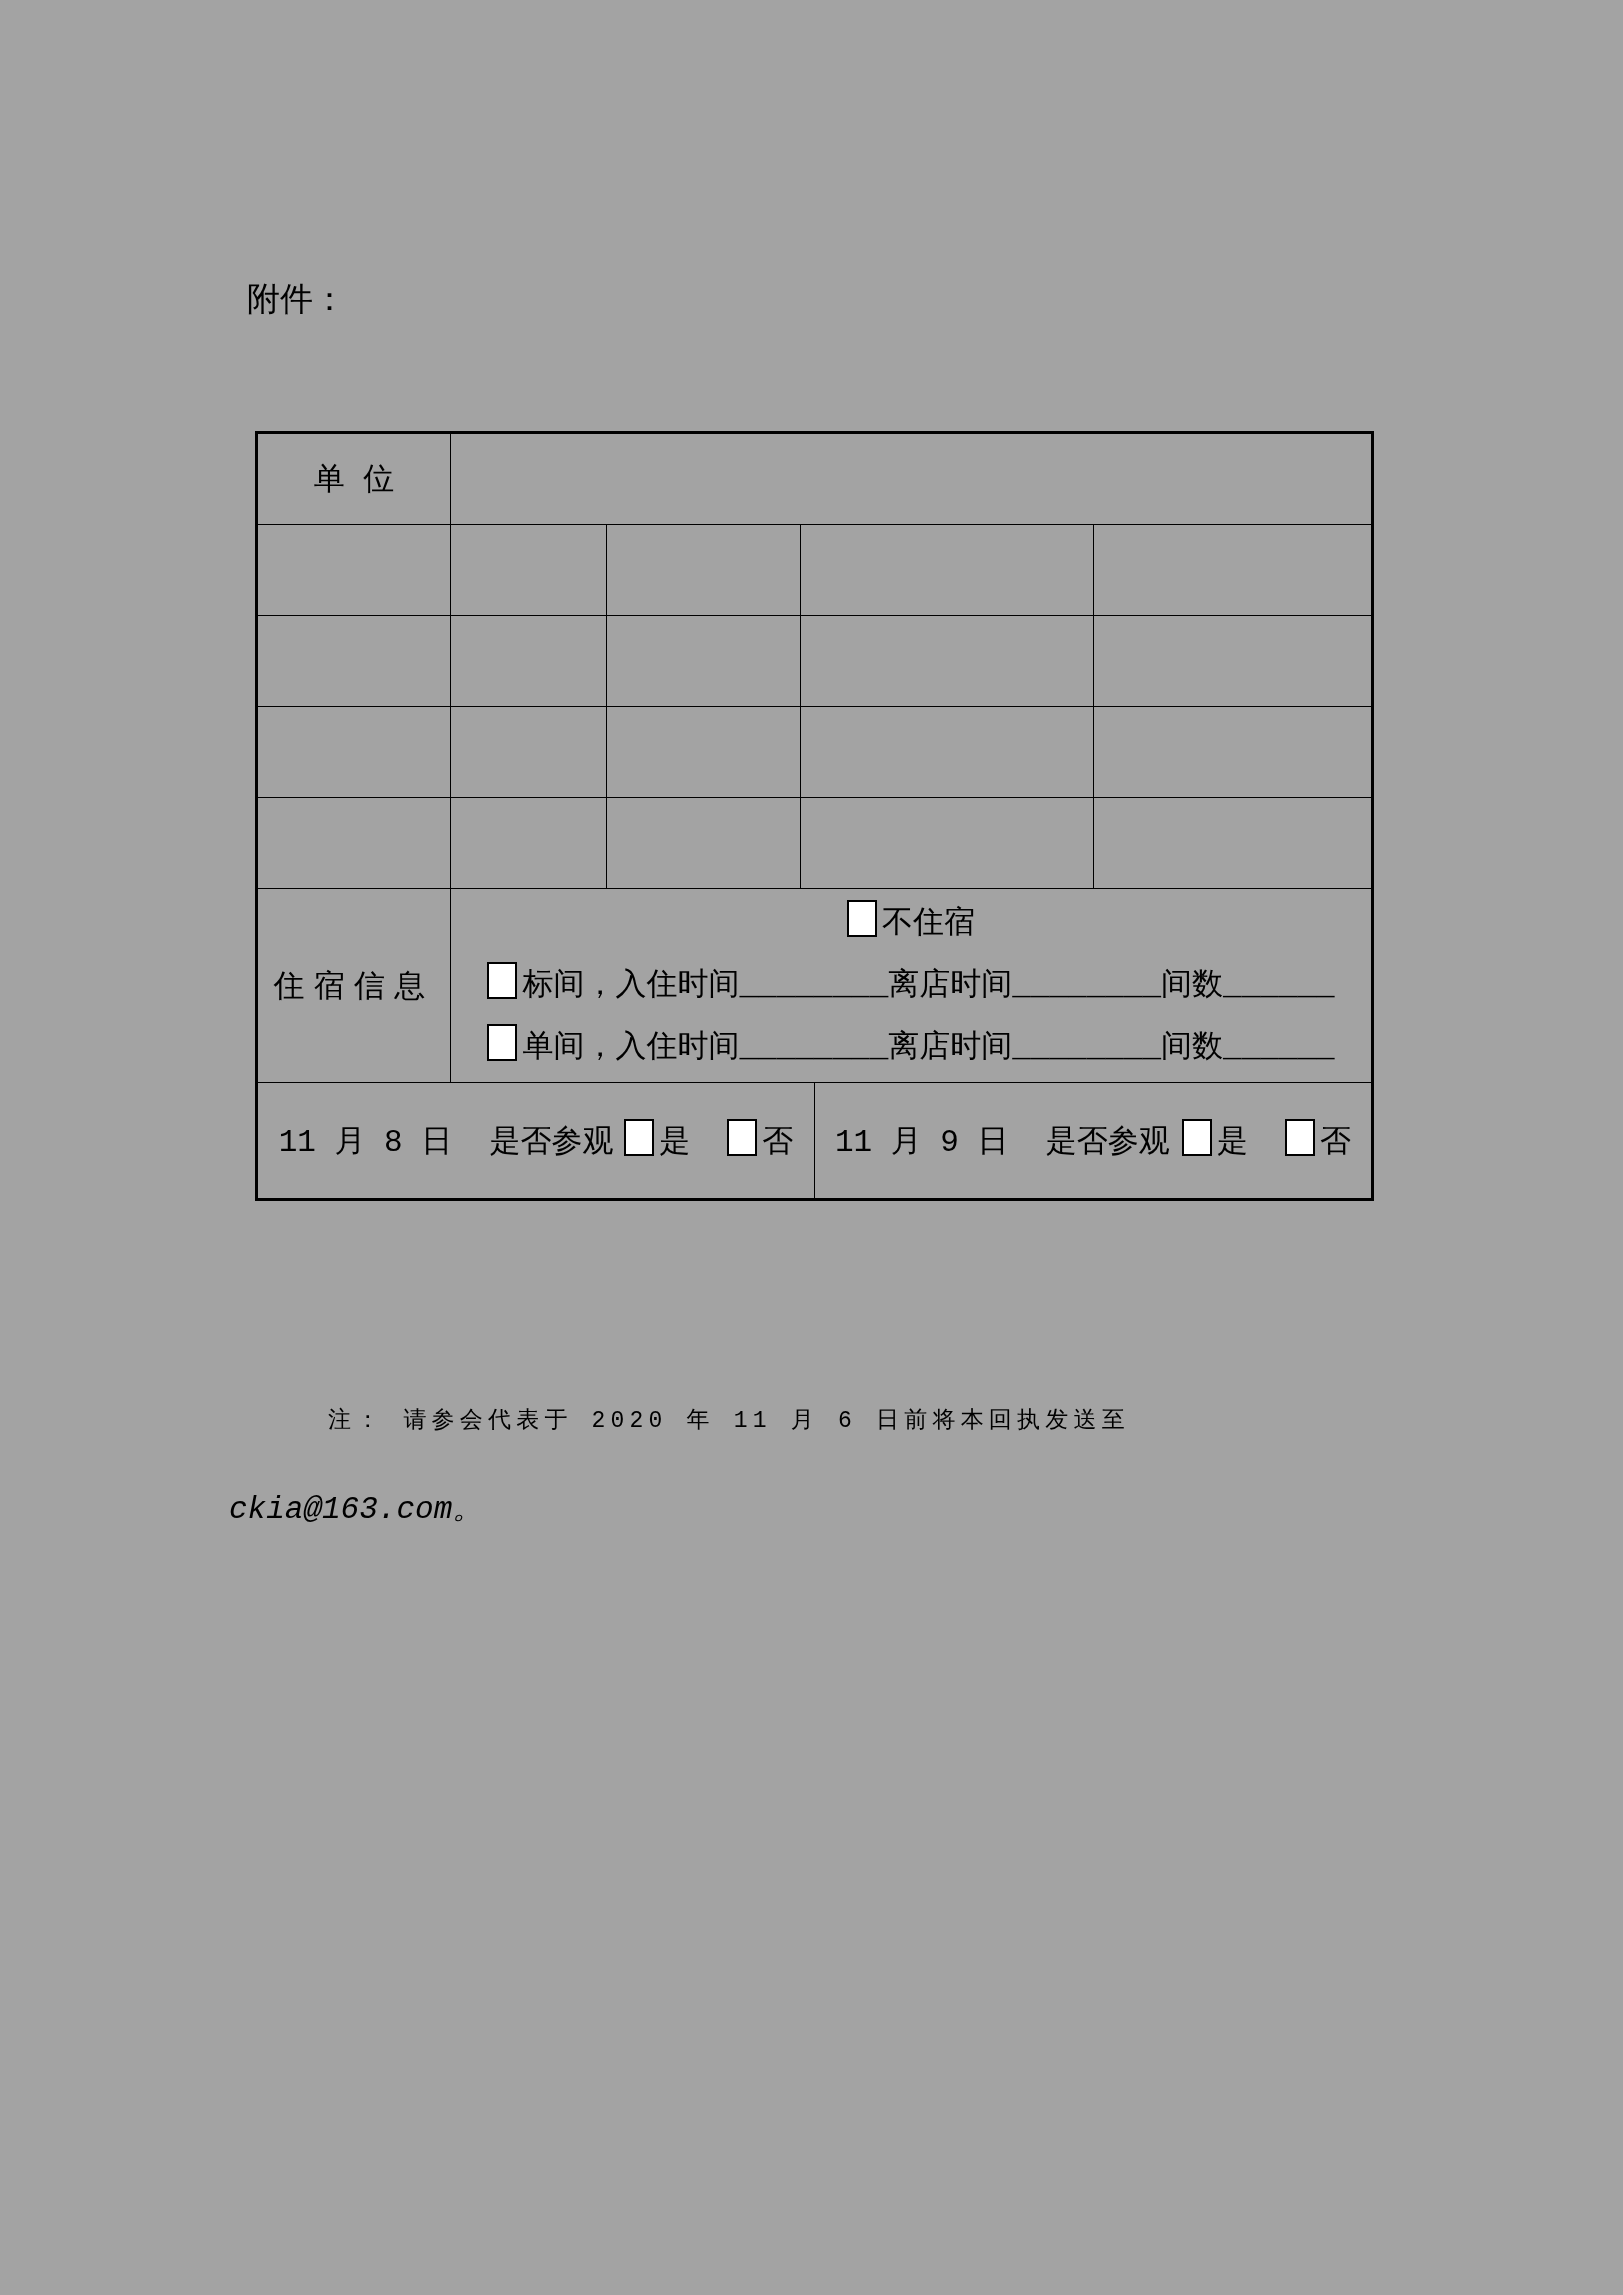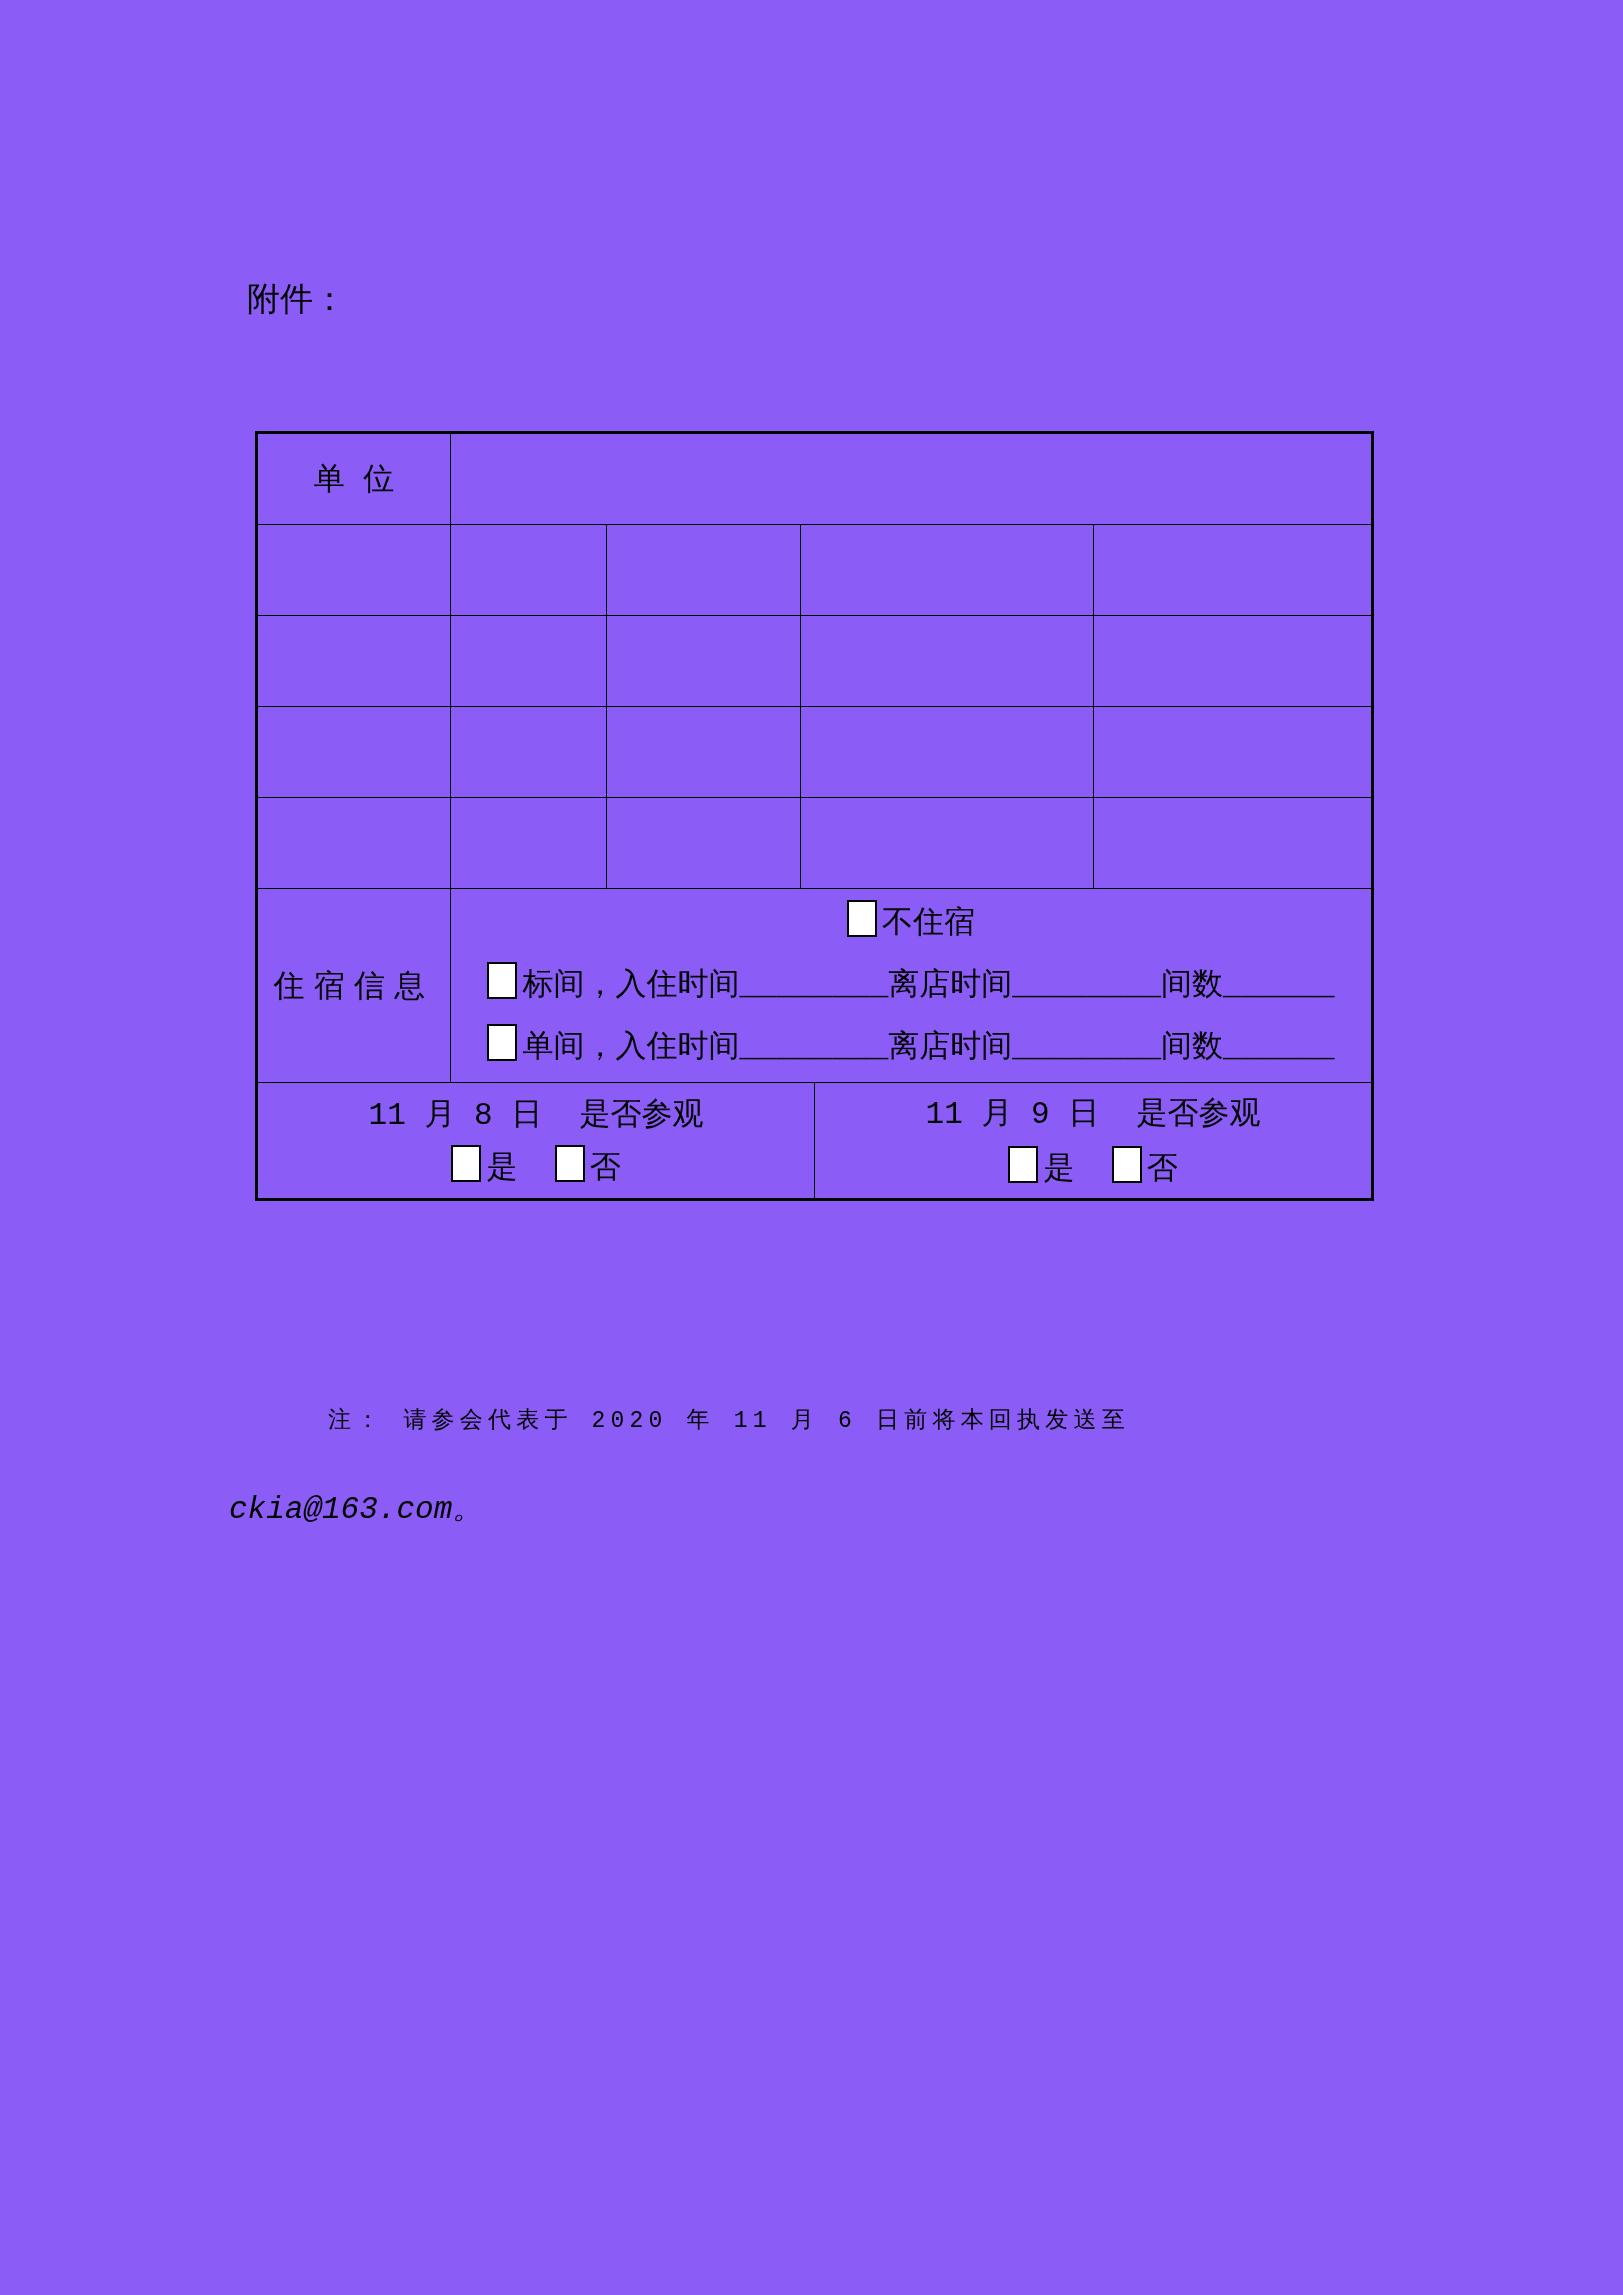--- a/index.html
+++ b/index.html
@@ -2,21 +2,21 @@
 <html style="font-size:10.5px"><head>
 <meta charset="utf-8">
 <style>
   html,body{margin:0;padding:0;}
   body{
     width:1623px;height:2295px;background:#ffffff;position:relative;
     font-family:"Liberation Mono","DejaVu Sans Mono",monospace;
     color:#000000;
   }
   [data-bind]{white-space:pre-wrap;}
-  .page{position:absolute;inset:0;background:#8b5cf6;}
+  .page{position:absolute;inset:0;background:#a3a3a3;}
   .attachment{
     position:absolute;left:247px;top:281px;
     font-size:33px;line-height:41px;
   }
   .doc-title{
     position:absolute;left:0;right:0;top:354px;
     text-align:center;font-size:37px;line-height:46px;
     letter-spacing:1.3px;
   }
   table.form{
@@ -44,21 +44,21 @@
   .accom-line{line-height:62px;}
   .label-spread{letter-spacing:9.2px;}
   .cb{
     display:inline-block;width:26px;height:33px;
     border:2px solid #000;background:#fff;
     margin-right:5.2px;vertical-align:-5.2px;
   }
   td.split-cell{padding:0;}
   .split{display:flex;width:100%;height:115px;}
   .half{
-    width:50%;display:flex;flex-direction:column;
+    width:50%;display:flex;flex-direction:row;
     justify-content:center;align-items:center;gap:10.5px;
   }
   .half + .half{border-left:1.3px solid #000;gap:12px;}
   .answer-line .opt + .opt{margin-left:37px;}
   .note-line1{
     position:absolute;left:229px;top:1398px;width:1166px;
     font-size:23px;line-height:46px;
     letter-spacing:5.2px;text-indent:99px;
   }
   .note-line2{

